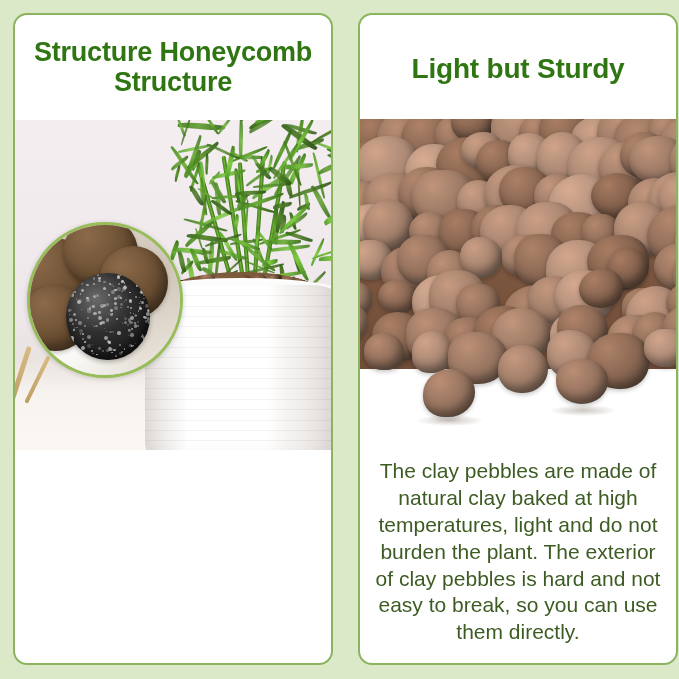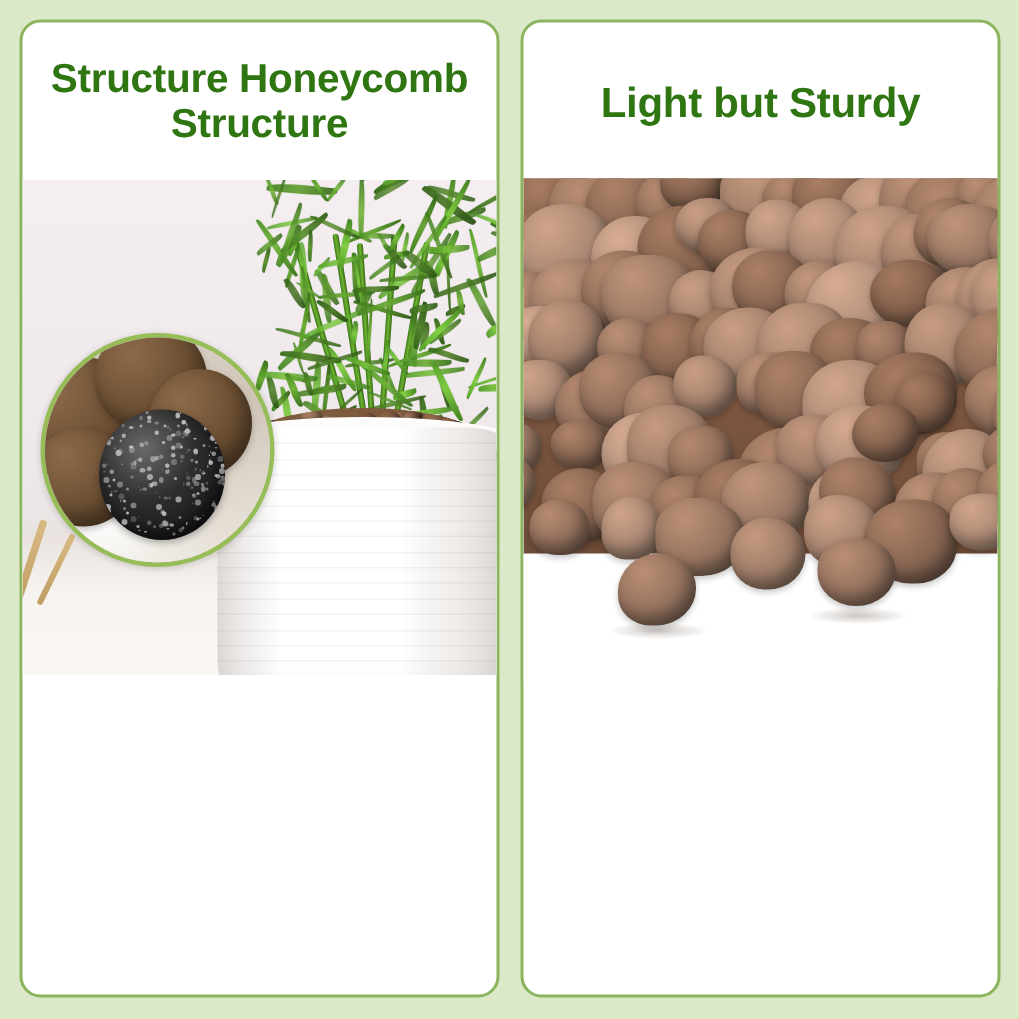--- a/index.html
+++ b/index.html
@@ -14,21 +14,21 @@
   
   .card{
     position:absolute;
     background:#ffffff;
     border:2px solid #8bb45e;
     border-radius:14px;
     box-sizing:border-box;
     overflow:hidden;
   }
   #card-left{left:13px;  top:13px; width:320px; height:652px;}
-  #card-right{left:347px;top:13px; width:320px; height:652px;}
+  #card-right{left:358px;top:13px; width:320px; height:652px;}
 
   .card-inner{position:relative;width:100%;height:100%;}
 
   
   .title{
     position:absolute;left:0;right:0;top:22px;
     text-align:center;
     color:#2f7512;
     font-weight:bold;
     font-size:27px;
@@ -793,16 +793,17 @@
               <div class="cp" style="width: 61.4833px; height: 56.1591px; left: 71.9832%; top: 63.2185%; z-index: 30; background: radial-gradient(circle at 33% 27%, rgb(174, 130, 104) 0%, rgb(136, 102, 82) 52%, rgb(82, 66, 54) 100%); box-shadow: rgba(0, 0, 0, 0.32) -4px -6px 9px inset, rgba(0, 0, 0, 0.22) 0px 2px 4px; border-radius: 55.9715% 48.4871% 50.6808% 57.7854%;"></div>
               <div class="cp" style="width: 44.8527px; height: 37.7831px; left: 89.9973%; top: 62.1942%; z-index: 30; background: radial-gradient(circle at 33% 27%, rgb(209, 165, 139) 0%, rgb(171, 137, 117) 52%, rgb(117, 101, 89) 100%); box-shadow: rgba(0, 0, 0, 0.32) -4px -6px 9px inset, rgba(0, 0, 0, 0.22) 0px 2px 4px; border-radius: 46.5079% 47.0721% 55.7469% 49.4016%;"></div>
               <div style="position: absolute; left: 18%; top: 87.5%; width: 66px; height: 11px; border-radius: 50%; background: radial-gradient(rgba(90, 70, 55, 0.3) 0%, rgba(90, 70, 55, 0) 72%); z-index: 39;"></div>
               <div class="cp" style="width: 52px; height: 47.6257px; left: 20%; top: 74%; z-index: 40; background: radial-gradient(circle at 33% 27%, rgb(186, 142, 116) 0%, rgb(148, 114, 94) 52%, rgb(94, 78, 66) 100%); box-shadow: rgba(0, 0, 0, 0.32) -4px -6px 9px inset, rgba(0, 0, 0, 0.22) 0px 2px 4px; border-radius: 56.7002% 51.3614% 55.8847% 44.9345%;"></div>
               <div style="position: absolute; left: 60%; top: 84.5%; width: 66px; height: 11px; border-radius: 50%; background: radial-gradient(rgba(90, 70, 55, 0.3) 0%, rgba(90, 70, 55, 0) 72%); z-index: 39;"></div>
               <div class="cp" style="width: 52px; height: 44.5942px; left: 62%; top: 71%; z-index: 40; background: radial-gradient(circle at 33% 27%, rgb(186, 142, 116) 0%, rgb(148, 114, 94) 52%, rgb(94, 78, 66) 100%); box-shadow: rgba(0, 0, 0, 0.32) -4px -6px 9px inset, rgba(0, 0, 0, 0.22) 0px 2px 4px; border-radius: 48.785% 51.3821% 55.1599% 53.9112%;"></div>
             </div>
         </div>
       </div>
 
+      <div class="body" id="body-right">The clay pebbles are made of natural clay baked at high temperatures, light and do not burden the plant. The exterior of clay pebbles is hard and not easy to break, so you can use them directly.</div>
     </div>
   </div>
 
 </div>
 
 </body></html>

